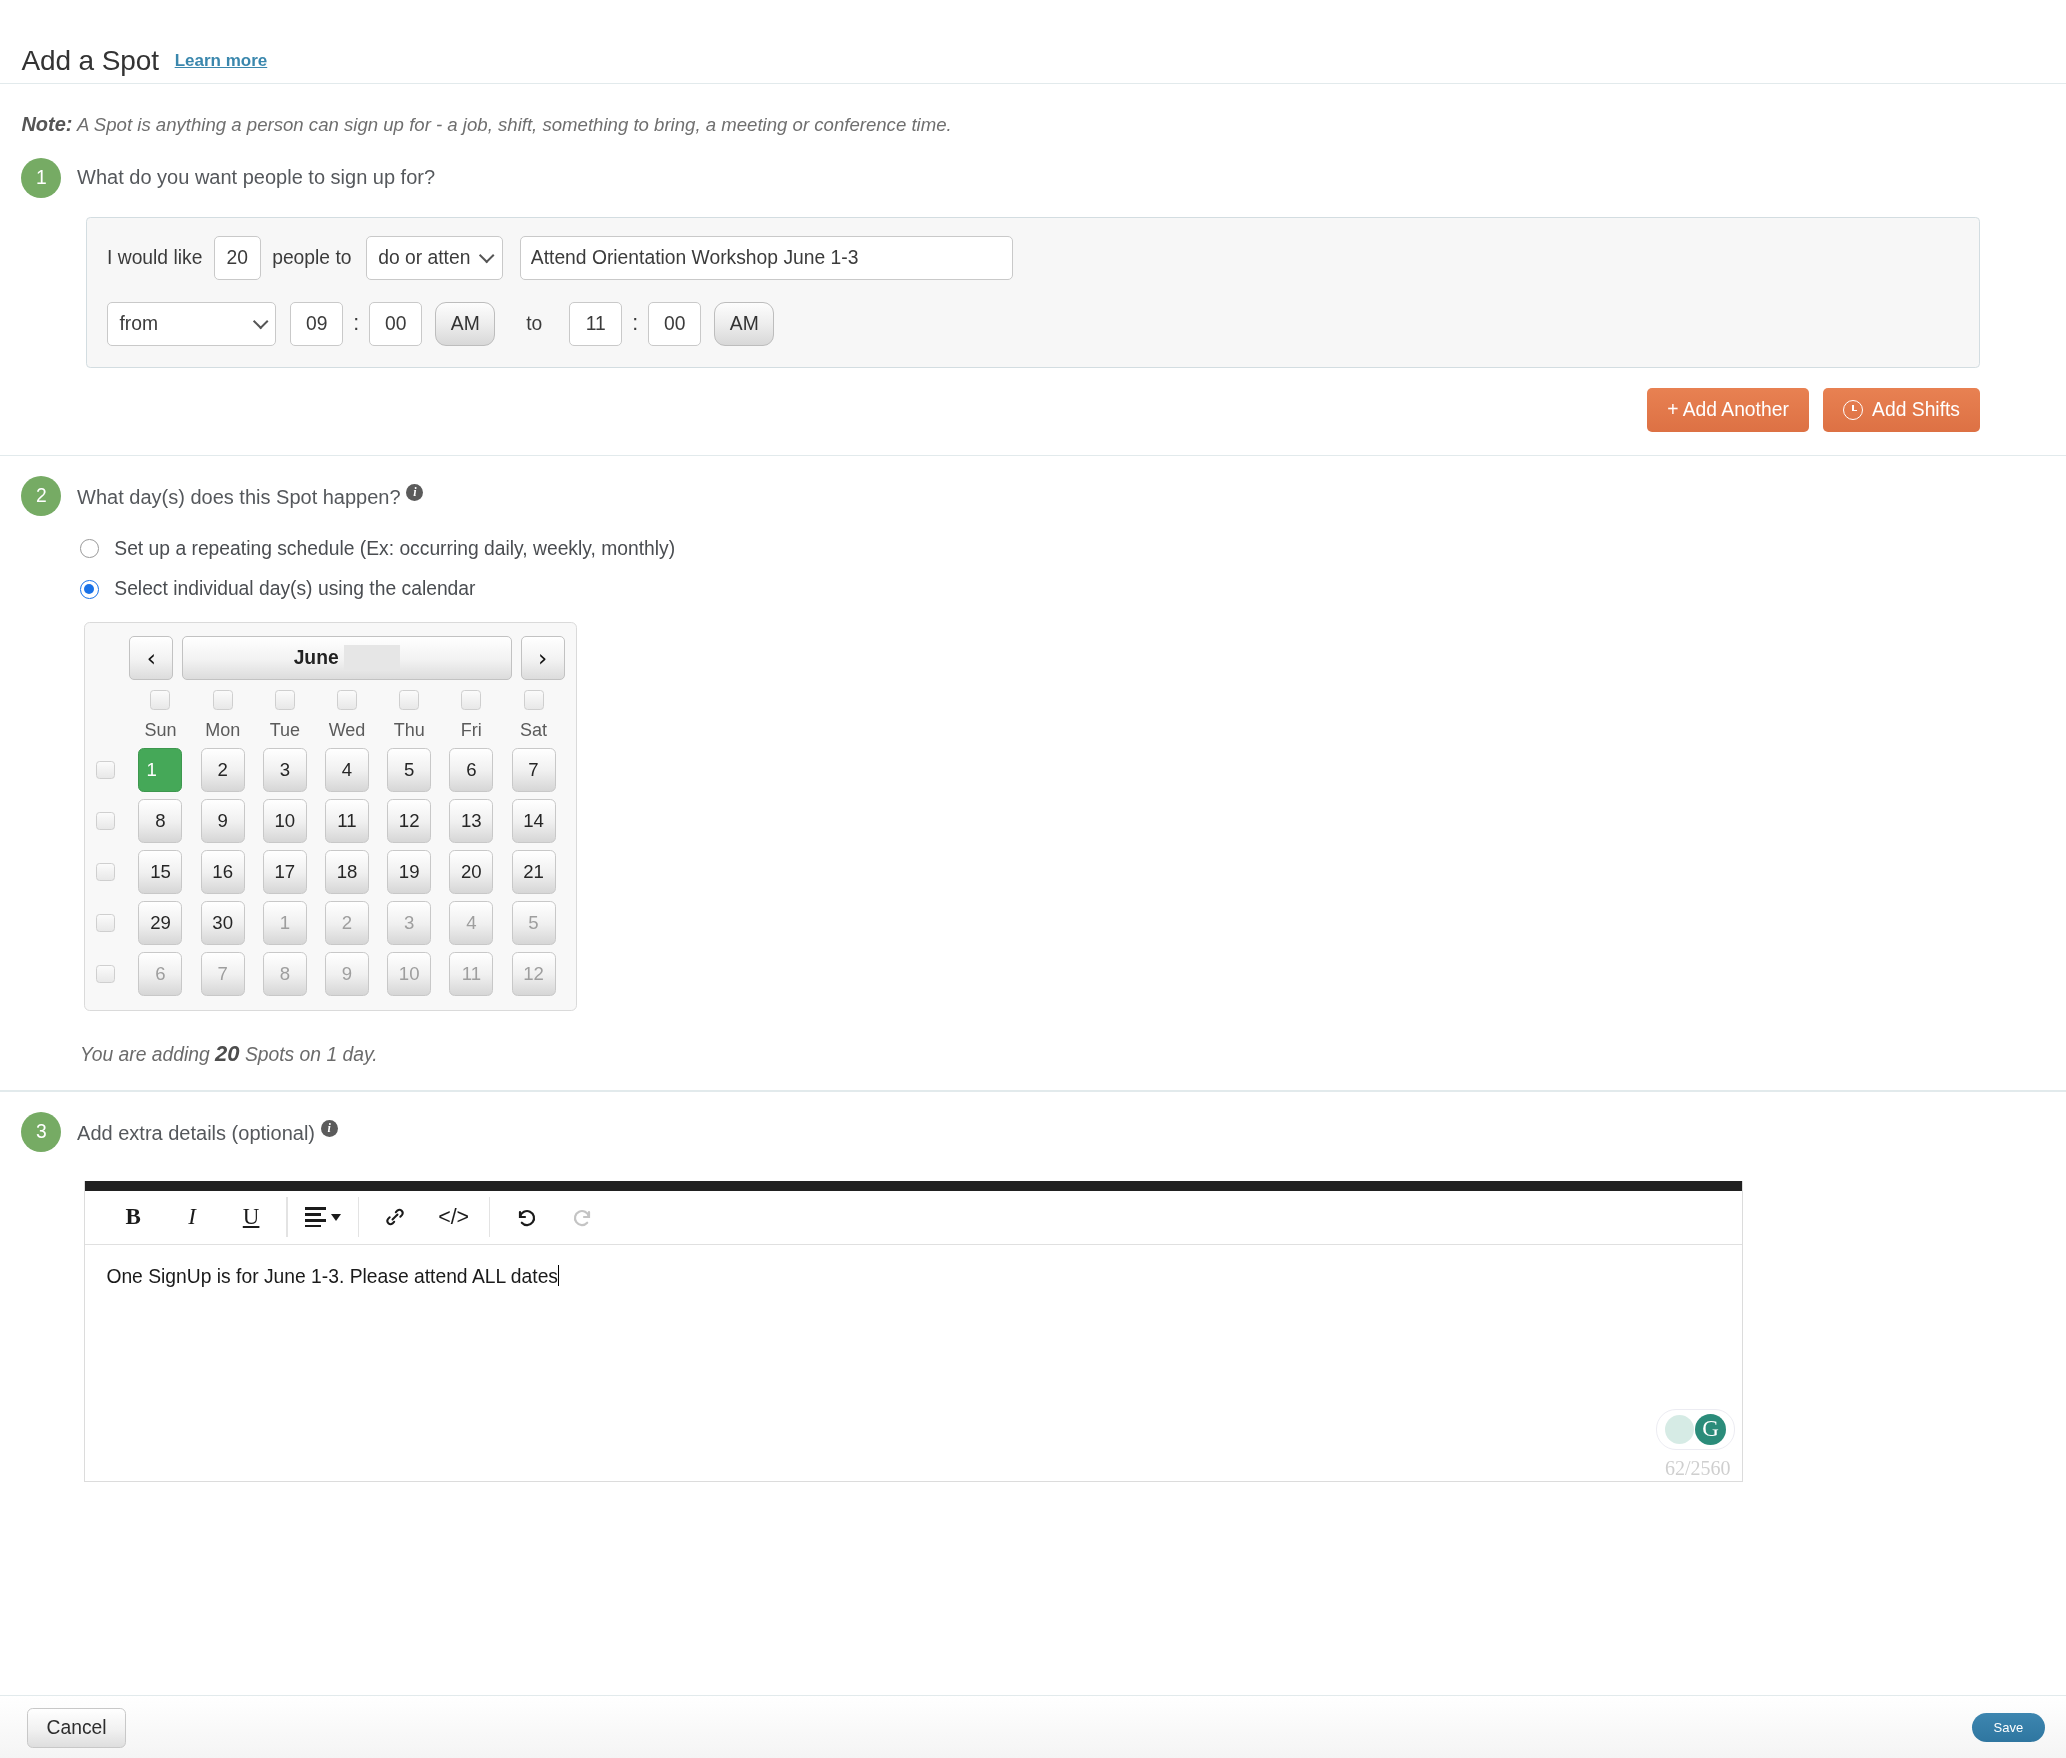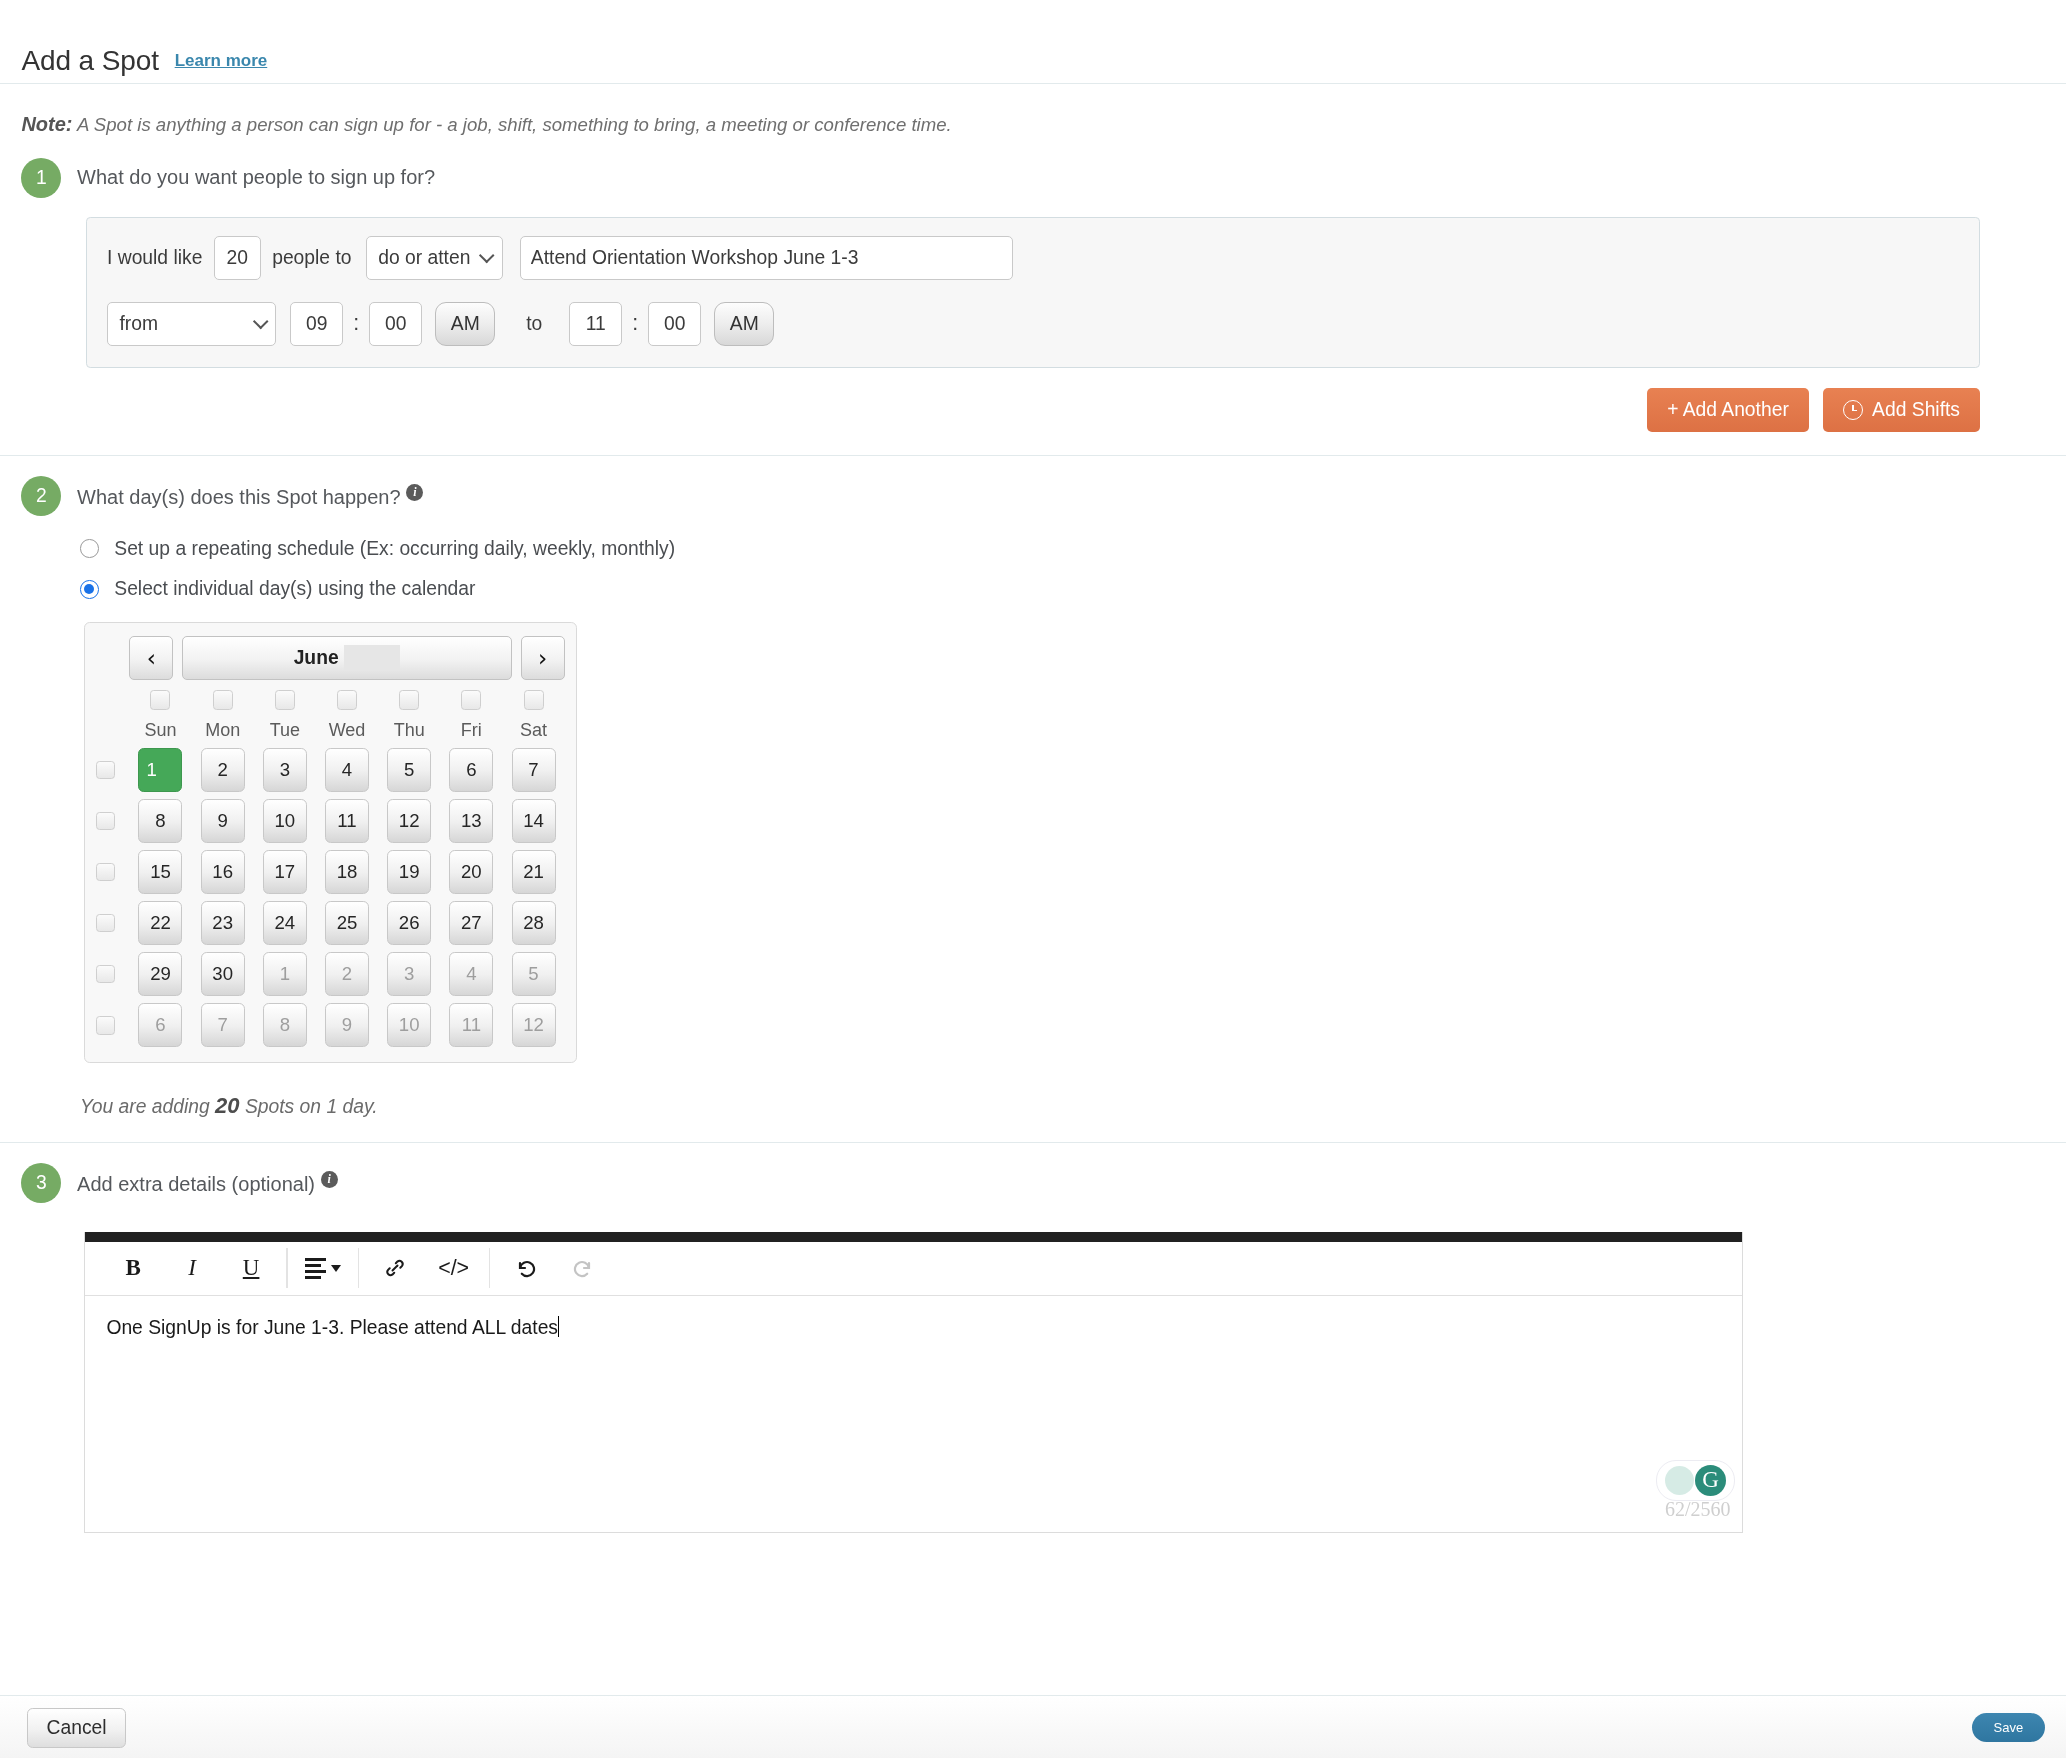--- a/index.html
+++ b/index.html
@@ -400,21 +400,21 @@
   .caret-bar {
     display: inline-block;
     width: 1.4px;
     height: 21.4px;
     background: #000;
     vertical-align: -3.6px;
   }
   .char-count {
     position: absolute;
     right: 11.4px;
-    bottom: 11px;
+    bottom: 1px;
     font-size: 20px;
     color: #cfcfcf;
     font-family: "Liberation Serif", serif;
   }
   .grammarly {
     position: absolute;
     right: 7.1px;
     bottom: 31px;
     width: 79px; height: 41px;
     border: 1.4px solid #ececf2;
@@ -679,46 +679,20 @@
           <span class="day">18</span>
         </span>
         <span class="cell">
           <span class="day">19</span>
         </span>
         <span class="cell">
           <span class="day">20</span>
         </span>
         <span class="cell">
           <span class="day">21</span>
-        </span>
-      </div>
-      <div class="cal-week">
-        <div class="week-check">
-          <span class="mini-check"></span>
-        </div>
-        <span class="cell">
-          <span class="day">22</span>
-        </span>
-        <span class="cell">
-          <span class="day">23</span>
-        </span>
-        <span class="cell">
-          <span class="day">24</span>
-        </span>
-        <span class="cell">
-          <span class="day">25</span>
-        </span>
-        <span class="cell">
-          <span class="day">26</span>
-        </span>
-        <span class="cell">
-          <span class="day">27</span>
-        </span>
-        <span class="cell">
-          <span class="day">28</span>
         </span>
       </div>
       <div class="cal-week">
         <div class="week-check">
           <span class="mini-check"></span>
         </div>
         <span class="cell">
           <span class="day">29</span>
         </span>
         <span class="cell">

